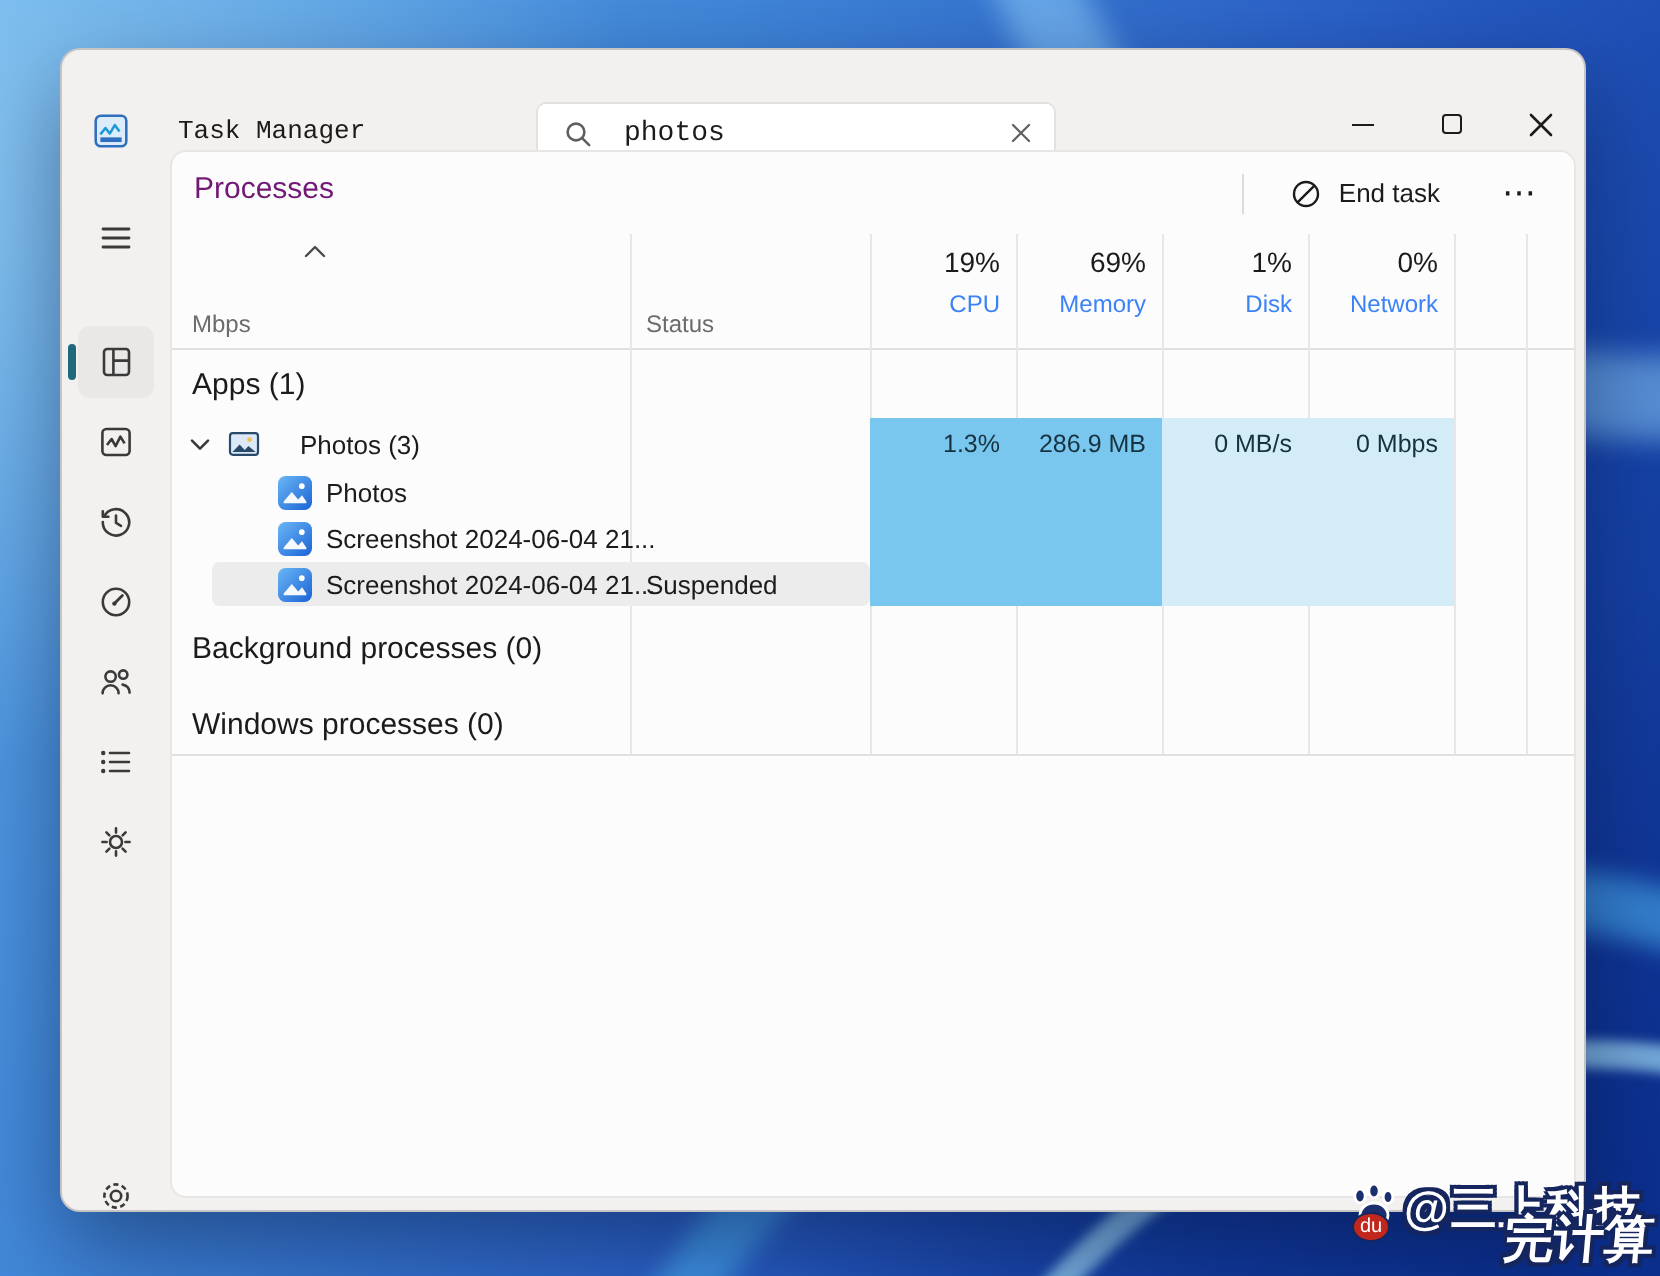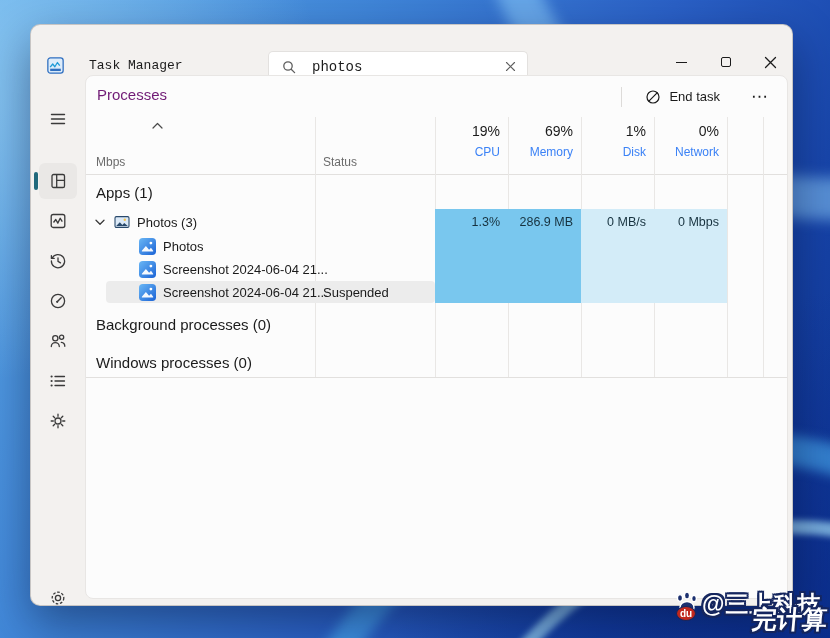--- a/index.html
+++ b/index.html
@@ -75,21 +75,21 @@
   .row-text { font-size:13px; color:#1b1b1b; }
   .suspend-bg { position:absolute; left:20px; top:205px; width:329px; height:22px; background:#ececec; border-radius:4px; }
 
   
   .watermark { position:absolute; z-index:5; color:#fff; font-weight:700;
     text-shadow:-2px -2px 0 #15265e, 2px -2px 0 #15265e, -2px 2px 0 #15265e, 2px 2px 0 #15265e,
                 0 -2px 0 #15265e, 0 2px 0 #15265e, -2px 0 0 #15265e, 2px 0 0 #15265e; }
   .wm1 { left:702px; top:589px; font-size:23px; letter-spacing:1px; }
   .wm2 { left:752px; top:603px; font-size:25px; transform:skewX(-5deg); }
   .wm-logo { position:absolute; left:674px; top:590px; z-index:5; }
-  .wm-du { position:absolute; left:676px; top:606px; z-index:6; font-size:10px; font-weight:700; color:#fff;
+  .wm-du { position:absolute; left:676px; top:606px; z-index:6; font-size:10px; font-weight:400; color:#fff;
     background:#c1271d; border-radius:50%; padding:1px 3px; border:1px solid #15265e; }
 </style>
 </head>
 <body>
 
 <div class="ring ring-tr"></div>
 <div class="ring ring-br"></div>
 <div class="ring ring-br2"></div>
 
 <div class="window">
@@ -248,21 +248,21 @@
 
     <div style="position:absolute;left:0;top:133px;width:349px;height:26px;display:flex;align-items:center">
       <svg style="margin-left:9px" width="10" height="7" viewBox="0 0 10 7">
           <path d="M1 1.3l4 4 4-4" fill="none" stroke="#3a3a3a" stroke-width="1.3" stroke-linecap="round" stroke-linejoin="round"></path>
         </svg>
       <svg style="margin-left:9px" width="16" height="16" viewBox="0 0 16 16">
           <rect x="1" y="2.6" width="14" height="10.8" rx="1.4" fill="#dbe9f7" stroke="#29496b" stroke-width="1.1"></rect>
           <path d="M2.2 12l3.6-3.8 2.6 2.8 1.8-2 3.6 3z" fill="#29496b"></path>
           <circle cx="10.8" cy="5.8" r="1.2" fill="#f2c14e"></circle>
         </svg>
-      <span class="row-text" style="margin-left:7px">Photos (3)</span>
+      <span class="row-text" style="margin-left:20px">Photos (3)</span>
     </div>
     <span class="cell-val" style="left:349px;top:139px;width:65px">1.3%</span>
     <span class="cell-val" style="left:422px;top:139px;width:65px">286.9 MB</span>
     <span class="cell-val" style="left:495px;top:139px;width:65px">0 MB/s</span>
     <span class="cell-val" style="left:568px;top:139px;width:65px">0 Mbps</span>
 
     <svg width="0" height="0" style="position:absolute">
         <defs>
           <linearGradient id="pg" x1="0" y1="0" x2="1" y2="1">
             <stop offset="0" stop-color="#6ab7f5"></stop>

